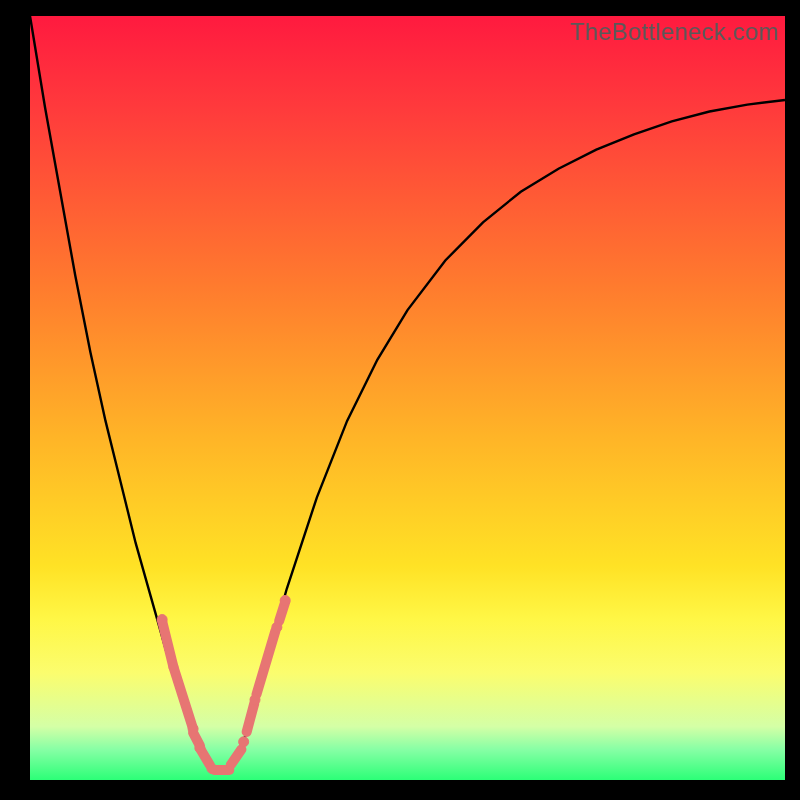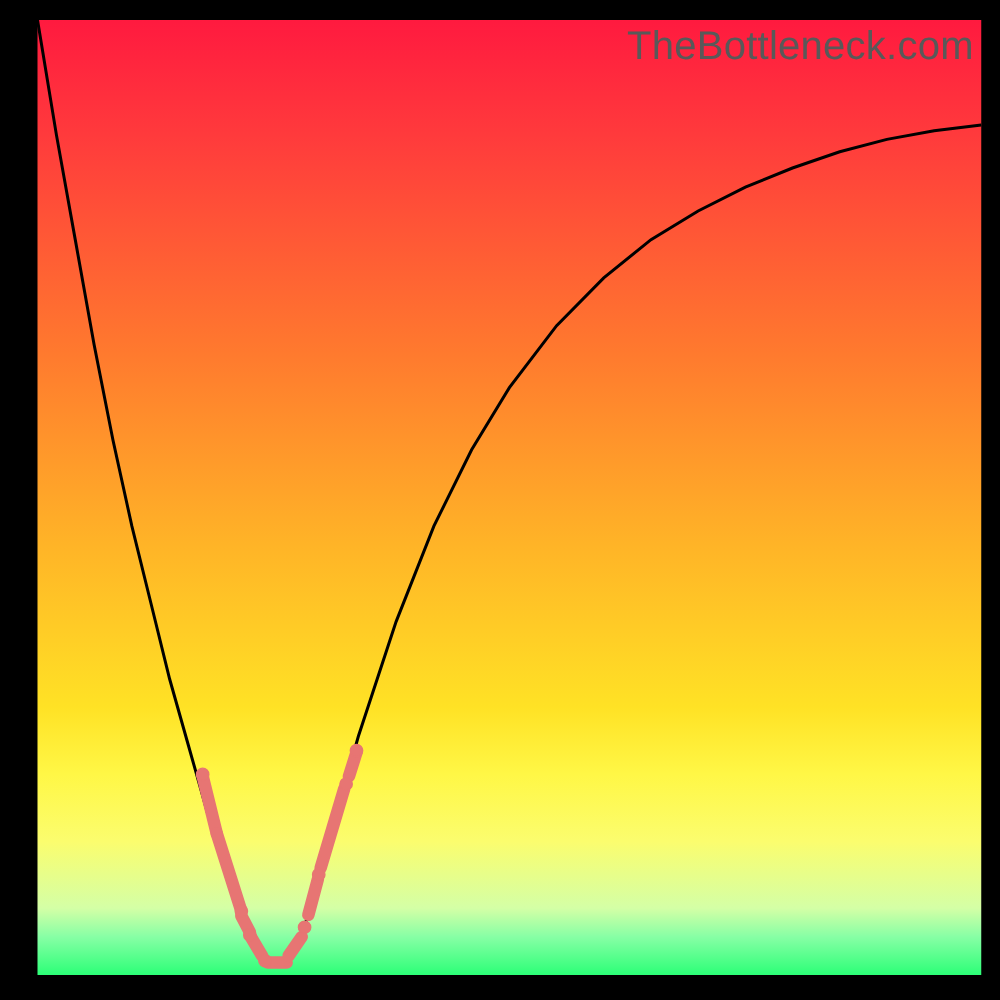--- a/index.html
+++ b/index.html
@@ -34,21 +34,21 @@
       var(--c7) 93%,
       var(--c8) 96%,
       var(--c9) 100%
     );
   }
   .watermark {
     position: absolute;
     top: 2px;
     right: 6px;
     color: #595959;
-    font-size: 32px;
+    font-size: 24px;
     font-weight: 400;
     letter-spacing: 0.2px;
     user-select: none;
   }
   svg.plot {
     position: absolute;
     left: 0;
     top: 0;
     width: 755px;
     height: 764px;

